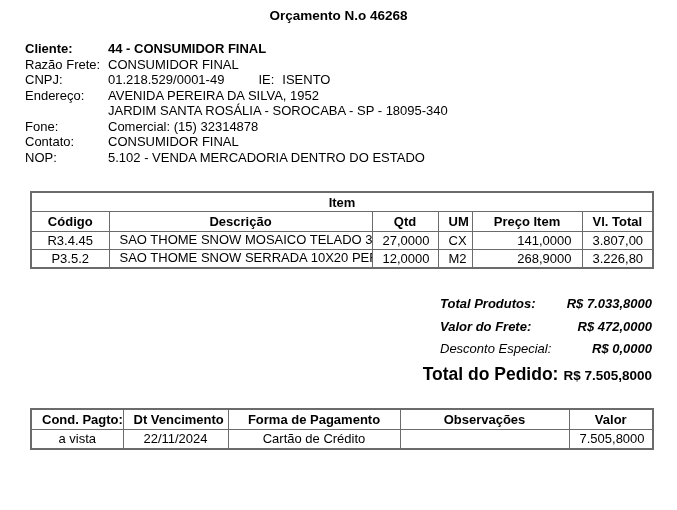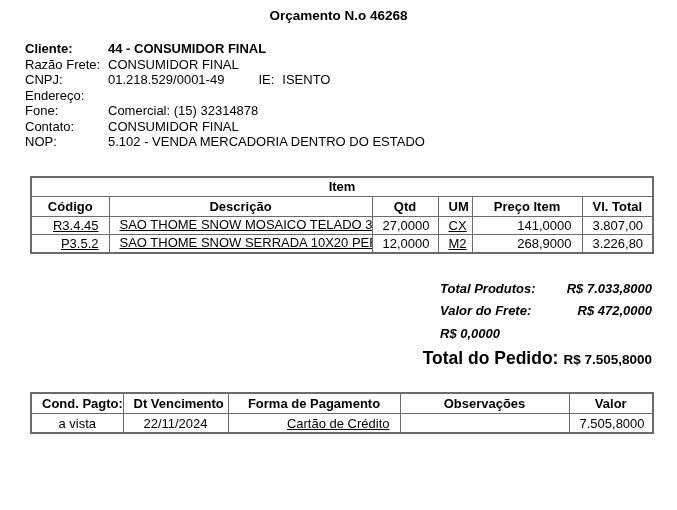--- a/index.html
+++ b/index.html
@@ -49,21 +49,21 @@
     overflow: hidden;
     white-space: nowrap;
   }
   .doc-table th { font-weight: bold; }
 
   .item-table { margin-top: 26px; }
   .item-table .group-header { text-align: center; height: 16px; }
   .item-table thead th { height: 17px; }
   .th-center { text-align: center; }
   .th-left { text-align: center; }
-  .cell-left { text-align: right; text-decoration: underline; }
+  .cell-left { text-align: center; }
   .cell-right { text-align: right; }
   .cell-center { text-align: center; }
   .desc-cell {
     white-space: pre-line;
     line-height: 14.9px;
     padding-top: 2px;
     padding-bottom: 2px;
   }
 
   
@@ -111,23 +111,25 @@
       <span class="client-value">CONSUMIDOR FINAL</span>
     </div>
     <div class="client-line">
       <span class="client-label">CNPJ:</span>
       <span class="client-value">01.218.529/0001-49</span>
       <span class="ie-label">IE:</span>
       <span class="ie-value">ISENTO</span>
     </div>
     <div class="client-line">
       <span class="client-label">Endereço:</span>
+      <span class="client-value">AVENIDA PEREIRA DA SILVA, 1952</span>
     </div>
     <div class="client-line">
       <span class="client-label"></span>
+      <span class="client-value">JARDIM SANTA ROSÁLIA - SOROCABA - SP - 18095-340</span>
     </div>
     <div class="client-line">
       <span class="client-label">Fone:</span>
       <span class="client-value">Comercial: (15) 32314878</span>
     </div>
     <div class="client-line">
       <span class="client-label">Contato:</span>
       <span class="client-value">CONSUMIDOR FINAL</span>
     </div>
     <div class="client-line">
@@ -184,20 +186,21 @@
   <div class="totals-block">
     <div class="totals-row">
       <span class="totals-label">Total Produtos:</span>
       <span class="totals-value">R$ 7.033,8000</span>
     </div>
     <div class="totals-row">
       <span class="totals-label">Valor do Frete:</span>
       <span class="totals-value">R$ 472,0000</span>
     </div>
     <div class="totals-row">
+      <span class="totals-label regular">Desconto Especial:</span>
       <span class="totals-value">R$ 0,0000</span>
     </div>
     <div class="grand-total-row">
       <span class="grand-total-label">Total do Pedido:</span>
       <span class="grand-total-value">R$ 7.505,8000</span>
     </div>
   </div>
 
   <table class="doc-table payment-table">
     <colgroup>

